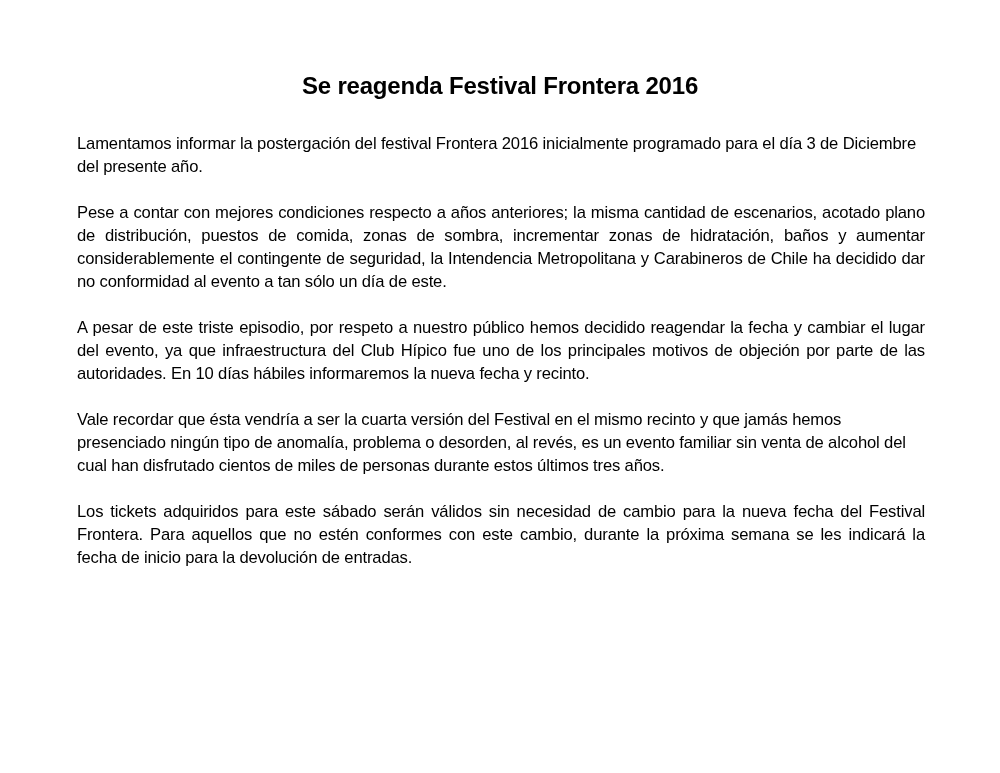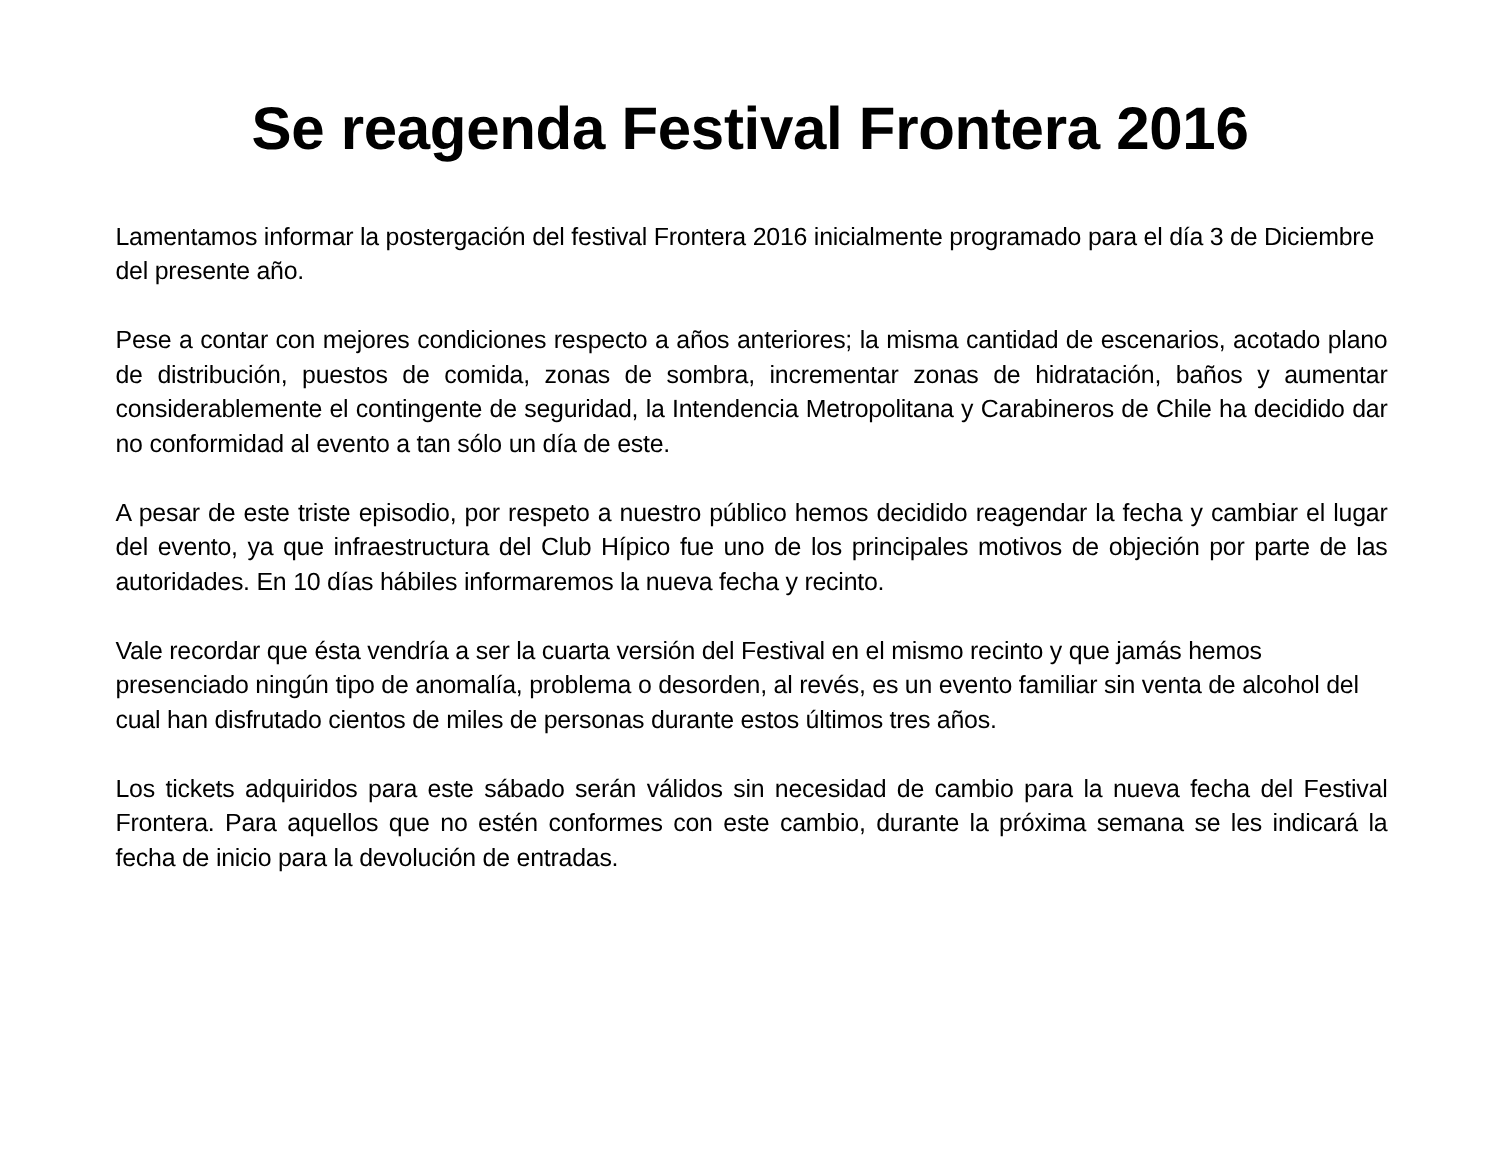--- a/index.html
+++ b/index.html
@@ -22,29 +22,29 @@
       width: 1000px;
       height: 773px;
     }
     .title {
       position: absolute;
       left: 0;
       top: 66px;
       width: 1000px;
       text-align: center;
       font-weight: bold;
-      font-size: 40px;
+      font-size: 24px;
       line-height: 40px;
       margin: 0;
       letter-spacing: -0.2px;
     }
     .body {
       position: absolute;
       left: 77px;
-      top: 146px;
+      top: 132px;
       width: 848px;
     }
     .para {
       margin: 0 0 23px 0;
       font-size: 16.6px;
       line-height: 23px;
       text-align: justify;
       letter-spacing: -0.15px;
     }
     .para.nojust {

